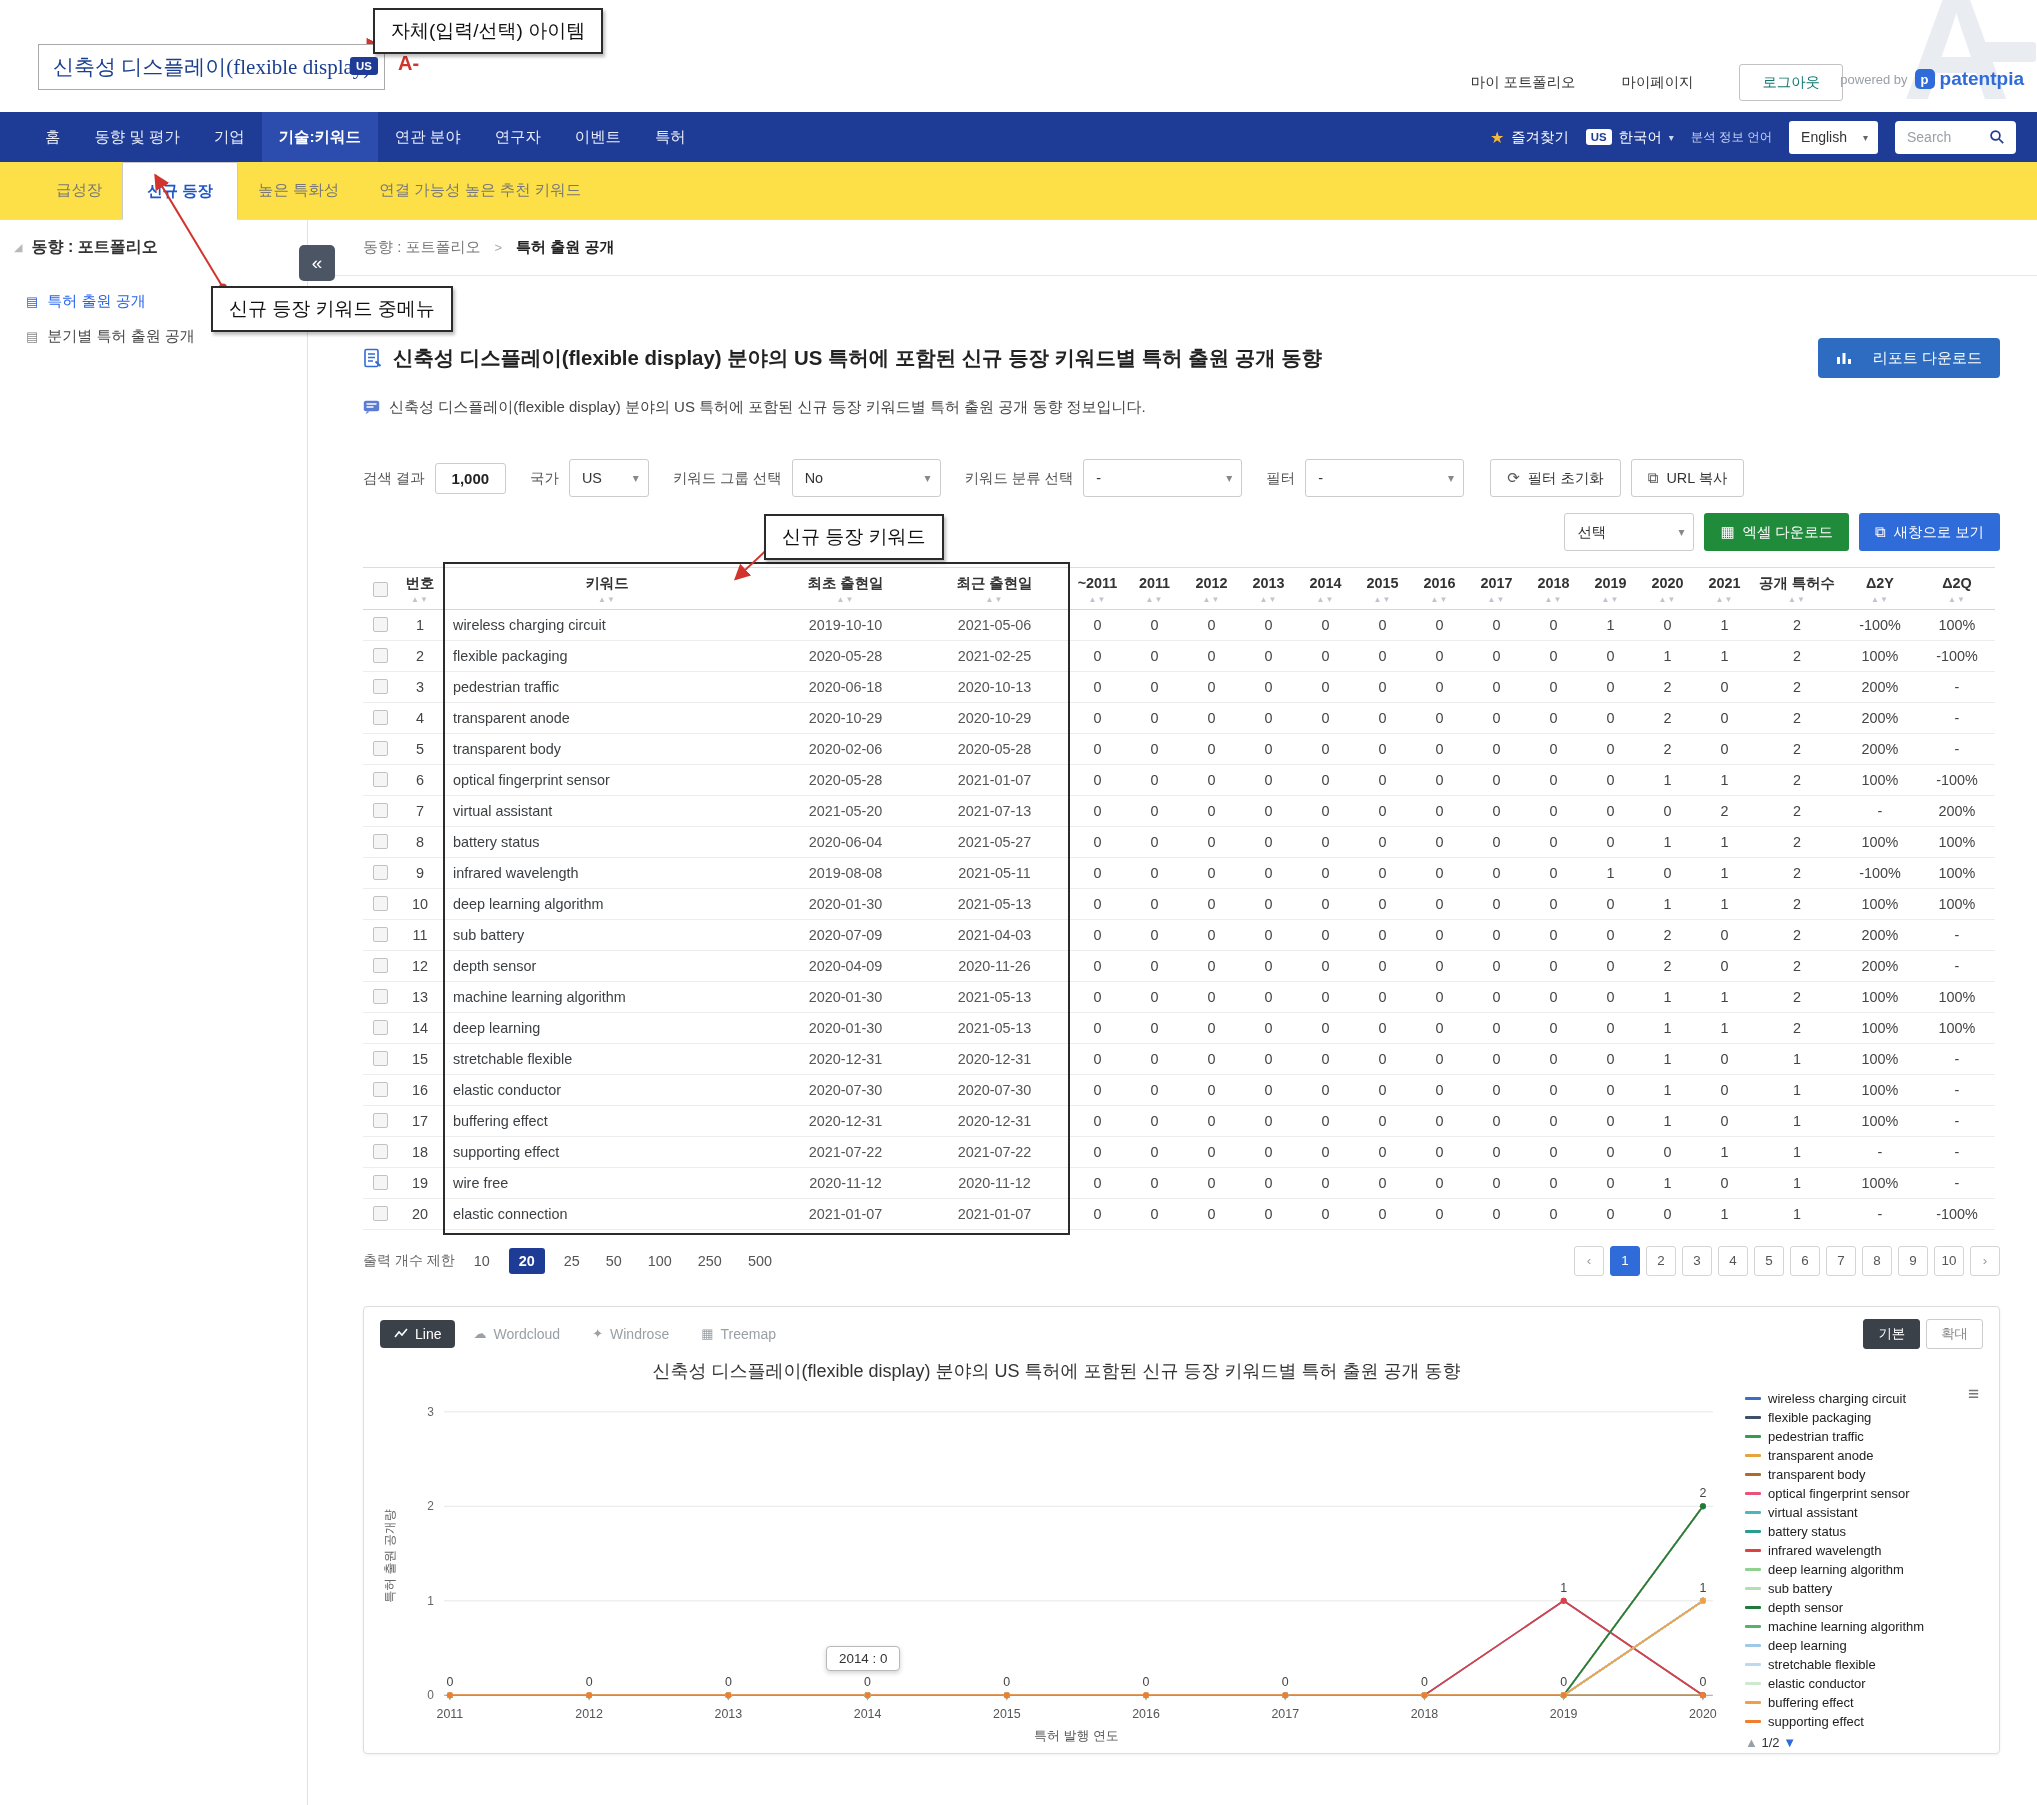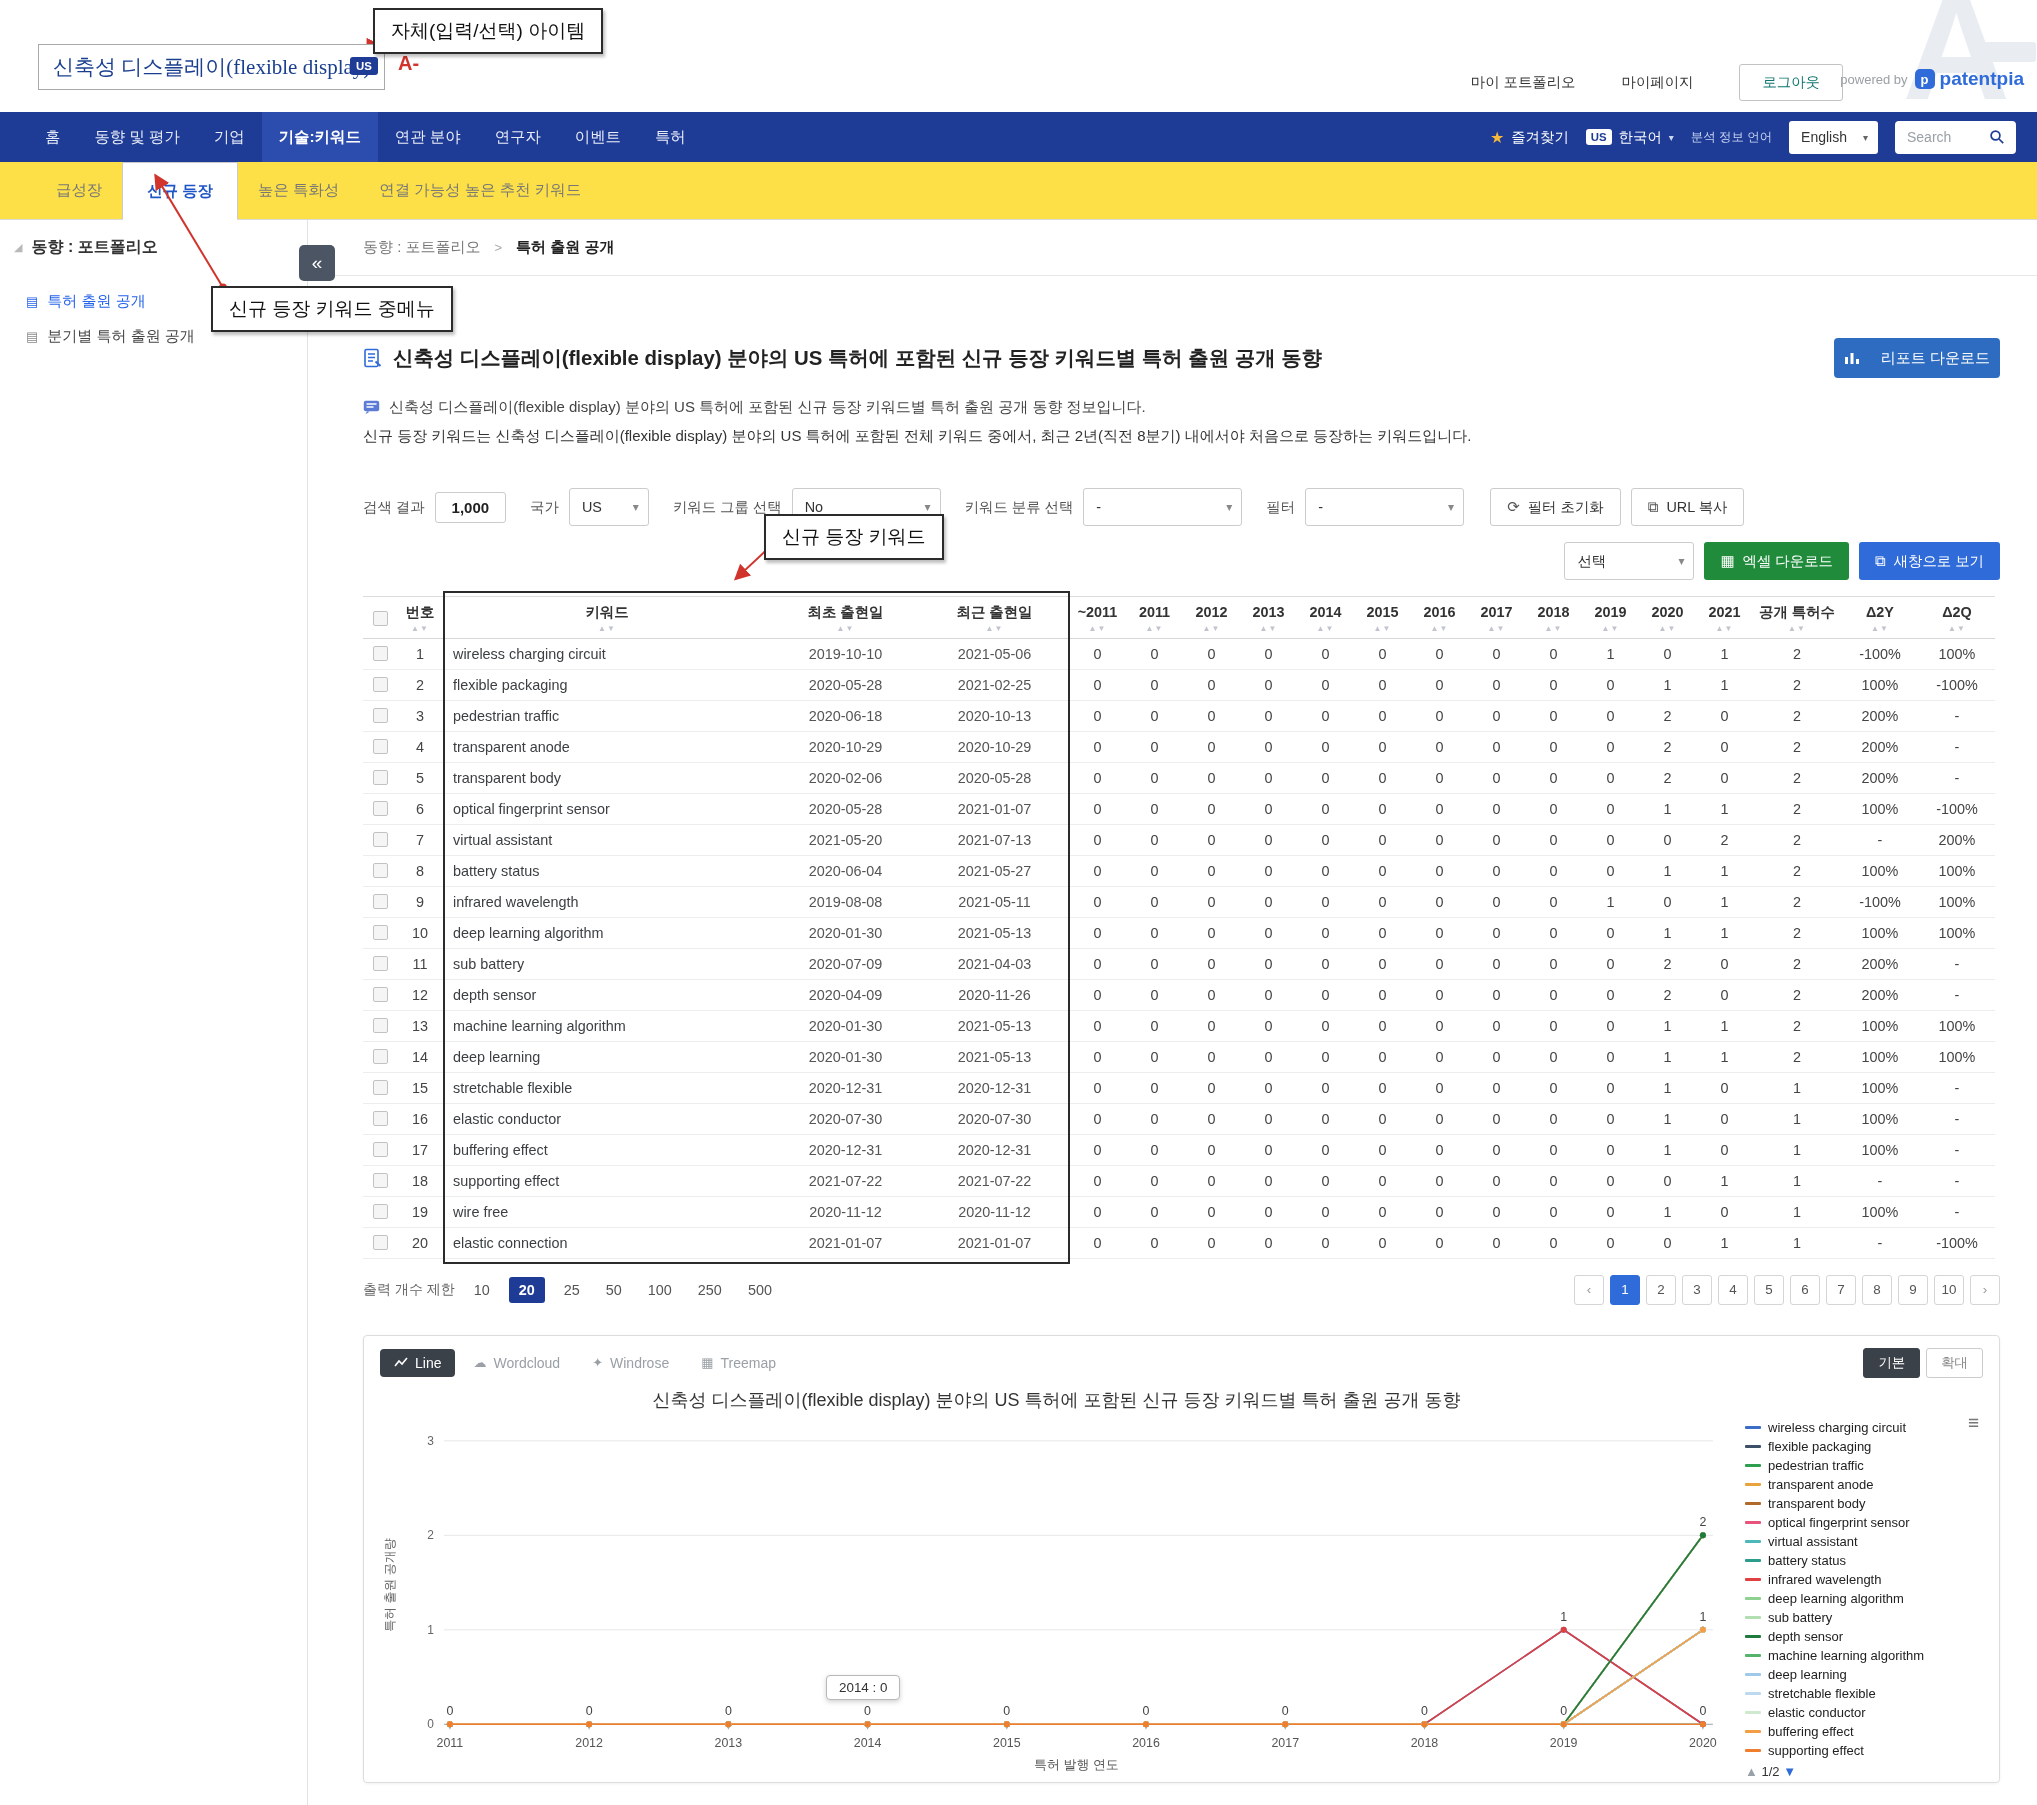--- a/index.html
+++ b/index.html
@@ -53,21 +53,21 @@
   .collapse-btn { position:absolute; left:299px; top:245px; width:36px; height:36px; background:#4b5563; color:#fff; border:none; border-radius:5px; font-size:19px; z-index:12; display:flex; align-items:center; justify-content:center; cursor:pointer; }
   
   .content { margin-left:308px; }
   .breadcrumb { height:56px; border-bottom:1px solid #e8e8e8; display:flex; align-items:center; padding-left:55px; gap:14px; font-size:15px; }
   .bc-parent { color:#777; }
   .bc-sep { color:#aaa; font-size:13px; }
   .bc-current { color:#222; font-weight:700; }
   .main { padding:62px 38px 0 55px; }
   .title-row { display:flex; align-items:center; }
   .page-title { font-size:20.4px; font-weight:700; color:#222; margin-left:10px; }
-  .btn-report { margin-left:auto; background:#2d6cc0; color:#fff; height:40px; display:flex; align-items:center; gap:21px; border-radius:4px; padding:0 10px; font-size:15px; border:none; cursor:pointer; white-space:nowrap; }
+  .btn-report { margin-left:auto; background:#2d6cc0; color:#fff; height:40px; display:flex; align-items:center; gap:21px; border-radius:4px; padding:0 18px; font-size:15px; border:none; cursor:pointer; white-space:nowrap; }
   .desc1 { display:flex; gap:9px; align-items:center; margin-top:20px; font-size:15px; color:#444; }
   .desc2 { margin-top:10px; font-size:15px; color:#333; }
   
   .filter-row { display:flex; align-items:center; margin-top:42px; gap:10px; font-size:14.4px; color:#555; }
   .flabel { white-space:nowrap; margin-left:14px; }
   .flabel.first { margin-left:0; }
   .pill { border:1px solid #ccc; border-radius:3px; padding:6px 16px; font-weight:700; color:#222; font-size:15px; background:#fff; }
   .sel { position:relative; height:38px; border:1px solid #ccc; border-radius:3px; background:#fff; display:flex; align-items:center; padding:0 26px 0 12px; color:#333; font-size:14.4px; cursor:pointer; }
   .sel::after { content:"▾"; position:absolute; right:9px; color:#888; font-size:12px; }
   .w80{width:80px} .w150{width:149px} .w160{width:159px} .w110{width:130px}
@@ -232,21 +232,20 @@
       </button>
     </div>
     <div class="desc1">
       <svg width="17" height="15" viewBox="0 0 17 15">
           <rect x="0.8" y="0.8" width="15.4" height="10.5" rx="2" fill="#5b7bd5"></rect>
           <path d="M3.5 4h10M3.5 7h7" stroke="#fff" stroke-width="1.3"></path>
           <path d="M4 11.3l-1.5 3 4-2.5z" fill="#5b7bd5"></path>
         </svg>
       <span>신축성 디스플레이(flexible display) 분야의 US 특허에 포함된 신규 등장 키워드별 특허 출원 공개 동향 정보입니다.</span>
     </div>
-    <div class="desc2">신규 등장 키워드는 신축성 디스플레이(flexible display) 분야의 US 특허에 포함된 전체 키워드 중에서, 최근 2년(직전 8분기) 내에서야 처음으로 등장하는 키워드입니다.</div>
 
     <div class="filter-row">
       <span class="flabel first">검색 결과</span>
       <span class="pill">1,000</span>
       <span class="flabel">국가</span>
       <span class="sel w80">
           <span>US</span>
         </span>
       <span class="flabel">키워드 그룹 선택</span>
       <span class="sel w150">

